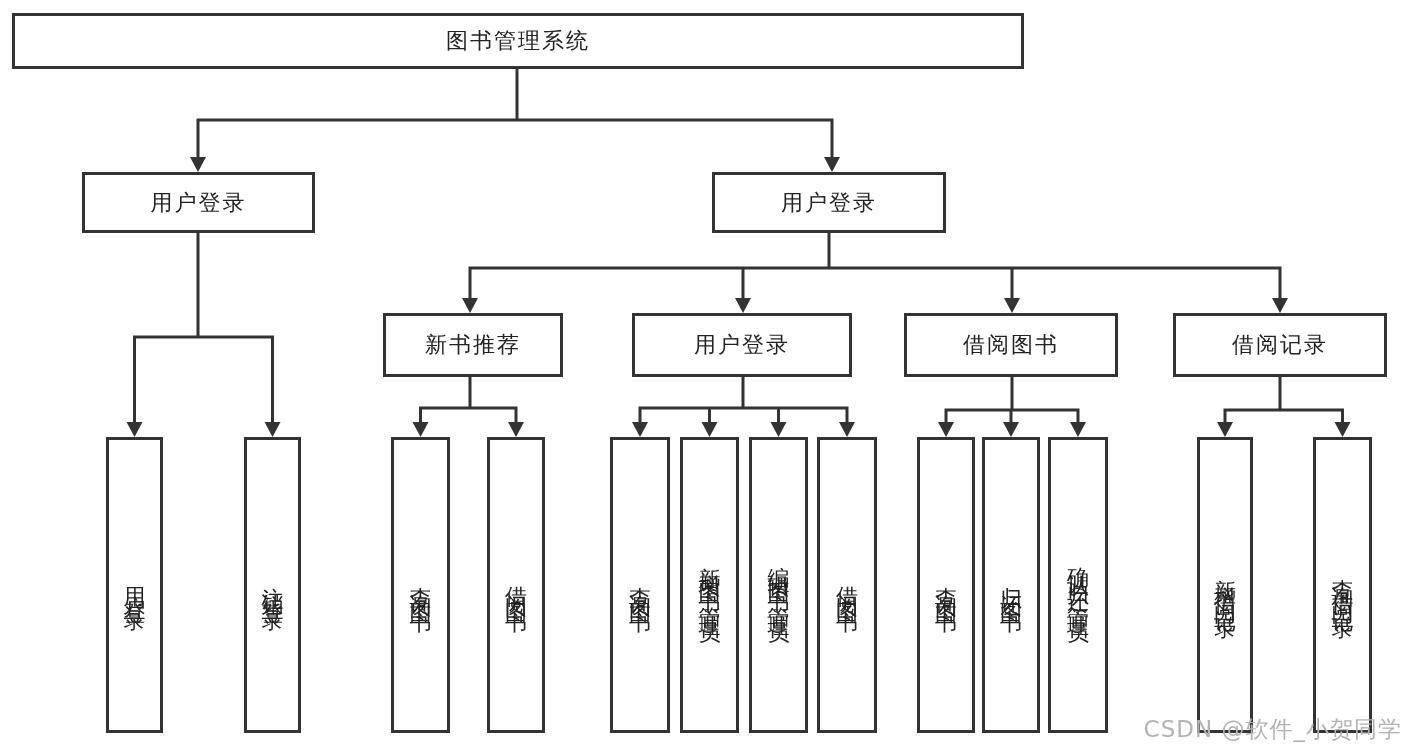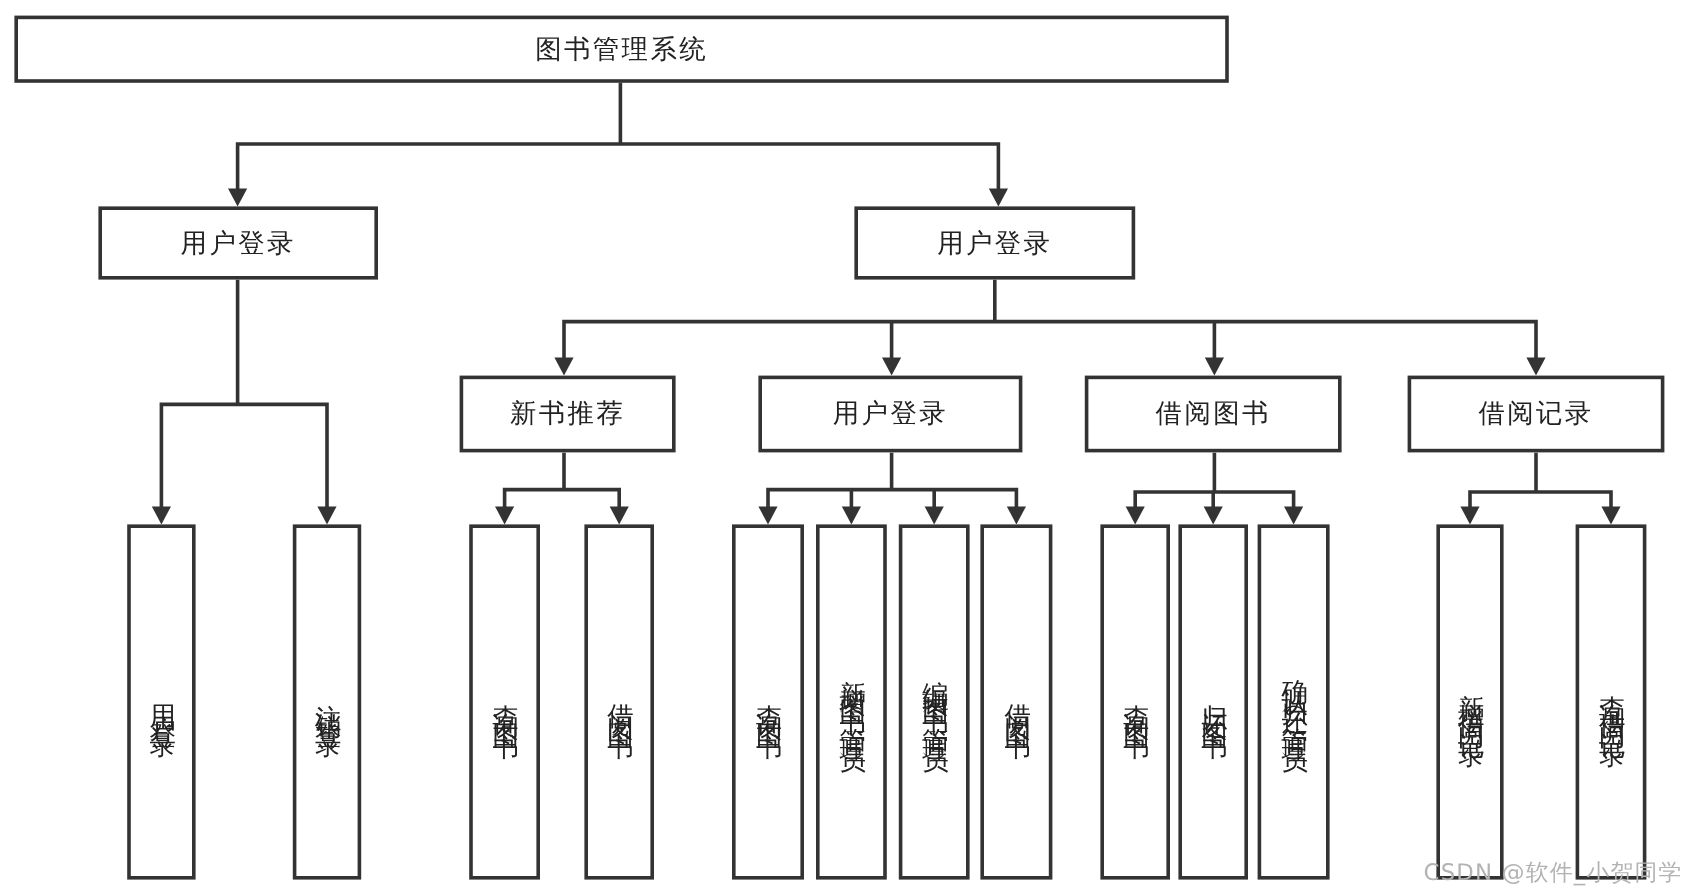--- a/index.html
+++ b/index.html
@@ -41,21 +41,21 @@
     text-orientation:mixed;
     font-size:22px;
     line-height:1;
     letter-spacing:8px;
     color:var(--text);
   }
   .watermark{
     position:absolute;
     right:3px;
     top:714px;
-    font-size:19px;
+    font-size:23px;
     letter-spacing:1px;
     color:var(--watermark);
     white-space:nowrap;
     z-index:5;
   }
 </style>
 </head>
 <body>
 
 <div class="stage">

